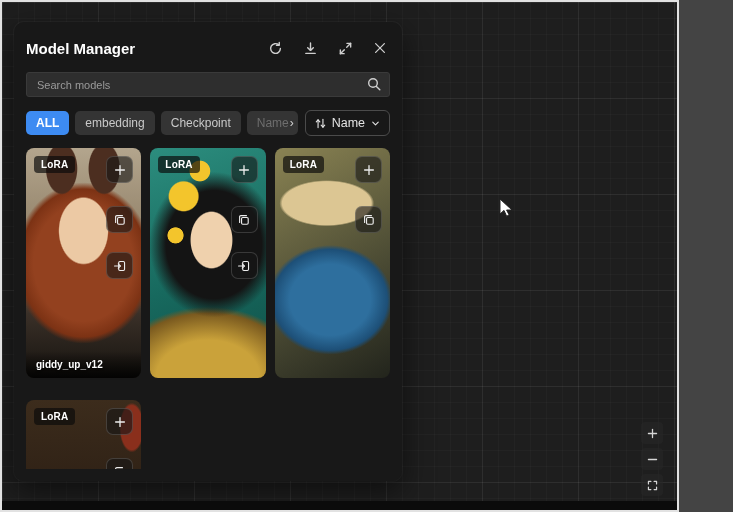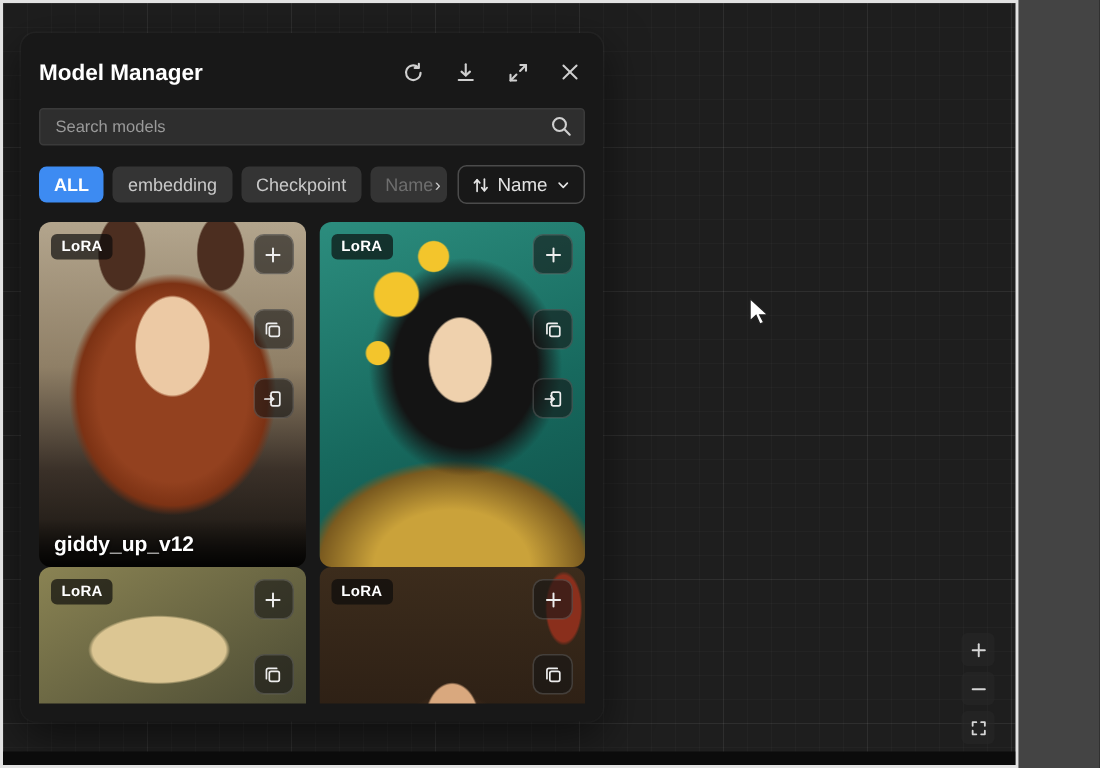--- a/index.html
+++ b/index.html
@@ -49,28 +49,28 @@
   .chip.active{ background:#3D8BF2; color:#fff;font-weight:bold; }
   .chip.faded{ color:#6e6e6e; padding-right:4px; overflow:hidden; max-width:52px; }
   .chip .chev{ color:#cfcfcf; font-size:12px; margin-left:1px; }
   .sort-btn{
     margin-left:auto; height:26px; display:flex; align-items:center; gap:5px;
     border:1px solid #4b4b4b; border-radius:6px; padding:0 8px; color:#e3e3e3;
     font-size:12.5px; cursor:pointer; background:transparent;
   }
 
   .card-grid{
-    margin-top:12px; flex:1; display:grid; grid-template-columns:1fr 1fr;
-    gap:0 9px; overflow:hidden; align-content:start;
+    margin-top:12px; flex:1; display:grid; grid-template-columns:1fr 1fr 1fr;
+    gap:22px 9px; overflow:hidden; align-content:start;
   }
   .card{ position:relative; height:230px; border-radius:8px; overflow:hidden; cursor:pointer;
          background:#222; }
   .card-name{
     position:absolute; left:0; right:0; bottom:0; padding:8px 10px;
-    font-size:14px; font-weight:bold; color:#fff;
+    font-size:10px; font-weight:bold; color:#fff;
     background:linear-gradient(transparent, rgba(0,0,0,.85));
     text-shadow:0 1px 2px rgba(0,0,0,.8);
   }
   .badge{
     position:absolute; top:8px; left:8px; background:rgba(10,10,10,.68);
     color:#fff; font-size:10px; font-weight:bold; padding:3px 7px; border-radius:4px;
     letter-spacing:.2px;
   }
   .card-btn{
     position:absolute; right:8px; width:27px; height:27px; border-radius:7px;

